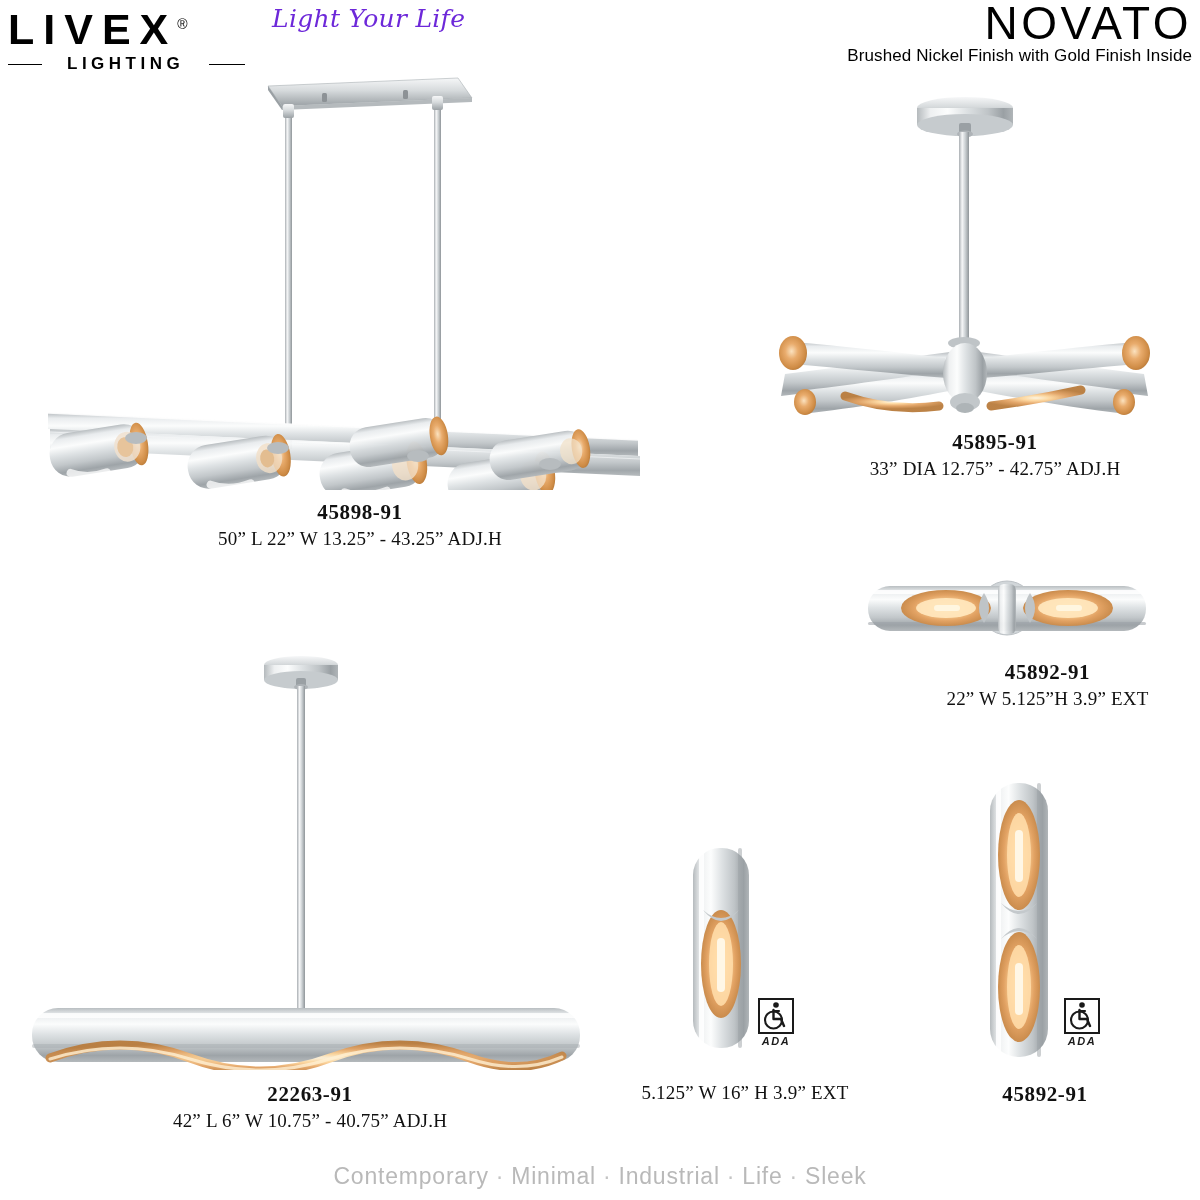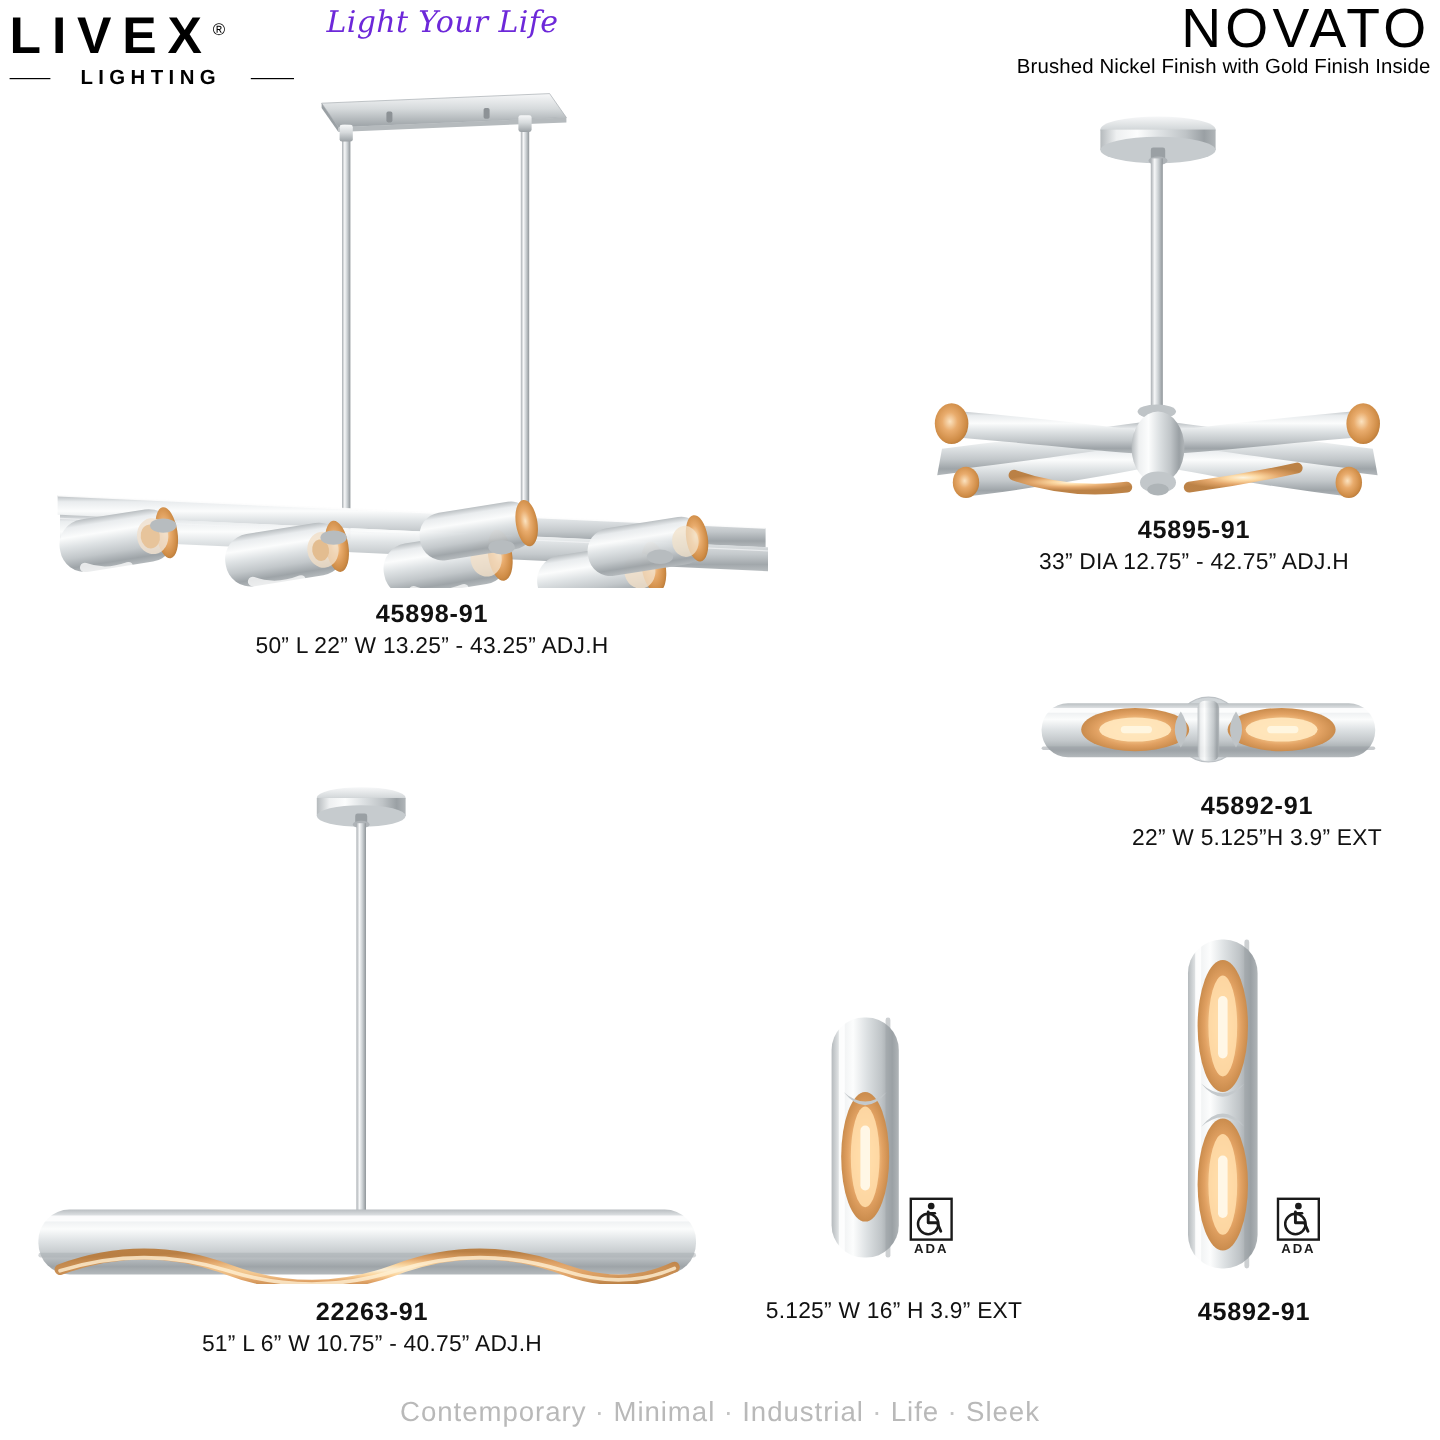--- a/index.html
+++ b/index.html
@@ -42,21 +42,21 @@
     font-size: 46px; font-weight: 300; letter-spacing: 3.5px;
     color: #000; text-align: right;
   }
   .brand-finish {
     position: absolute; right: 8px; top: 46px;
     font-size: 17px; font-weight: 400; color: #000; text-align: right;
     letter-spacing: 0.1px;
   }
 
   
-  .caption { position: absolute; text-align: center; }
+  .caption { position: absolute; text-align: center; font-family: Liberation Serif, serif; }
   .caption .sku {
     font-size: 21px; font-weight: 700; letter-spacing: 0.6px;
     color: #111; line-height: 28px;
   }
   .caption .dims {
     font-size: 19px; font-weight: 400; letter-spacing: 0.2px;
     color: #111; line-height: 26px; white-space: nowrap;
   }
 
   
@@ -66,21 +66,21 @@
     font-size: 23px; font-weight: 300; letter-spacing: 0.8px;
     color: #b9b9b9;
   }
   .footer .dot { padding: 0 7px; color: #c4c4c4; }
 
   
   .stage { position: absolute; }
   .stage svg { display: block; }
 
   
-  .ada { position: absolute; width: 44px; }
+  .ada { position: absolute; width: 44px; font-style: italic; }
   .ada-box {
     width: 36px; height: 36px; border: 2.5px solid #1a1a1a;
     margin: 0 auto; position: relative; background: #fff;
   }
   .ada-label {
     text-align: center; font-size: 11px; font-weight: 700;
     letter-spacing: 1.6px; color: #1a1a1a; margin-top: 1px;
   }
 </style>
 </head>
@@ -351,21 +351,21 @@
     <rect x="22" y="394" width="548" height="4" rx="2" fill="#a8aeb1" opacity=".5"></rect>
 
     <path d="M 40,408 q 70,-26 140,0 q 70,26 140,0 q 70,-26 140,0 q 50,18 92,-2" stroke="url(#goldGlow)" stroke-width="9" fill="none" opacity=".95" stroke-linecap="round"></path>
     <path d="M 40,409 q 70,-22 140,0 q 70,22 140,0 q 70,-22 140,0 q 50,16 92,-2" stroke="#fff0d3" stroke-width="3" fill="none" opacity=".8" stroke-linecap="round"></path>
   </g>
 </svg>
 </div>
 
 <div class="caption" style="left:125px; top:1080px; width:370px;">
   <div class="sku">22263-91</div>
-  <div class="dims">51” L  6” W  10.75” - 40.75” ADJ.H</div>
+  <div class="dims">42” L  6” W  10.75” - 40.75” ADJ.H</div>
 </div>
 
 <div class="stage" style="left:676px; top:840px;">
 <svg width="90" height="220" viewBox="0 0 90 220">
 
   <circle cx="45" cy="160" r="26" fill="#cfd4d7"></circle>
   <circle cx="45" cy="160" r="26" fill="none" stroke="#bdc2c6" stroke-width="1"></circle>
 
   <rect x="17" y="8" width="56" height="200" rx="27" fill="url(#tubeH)"></rect>
   <rect x="23" y="8" width="5" height="200" rx="2.5" fill="#ffffff" opacity=".85"></rect>

